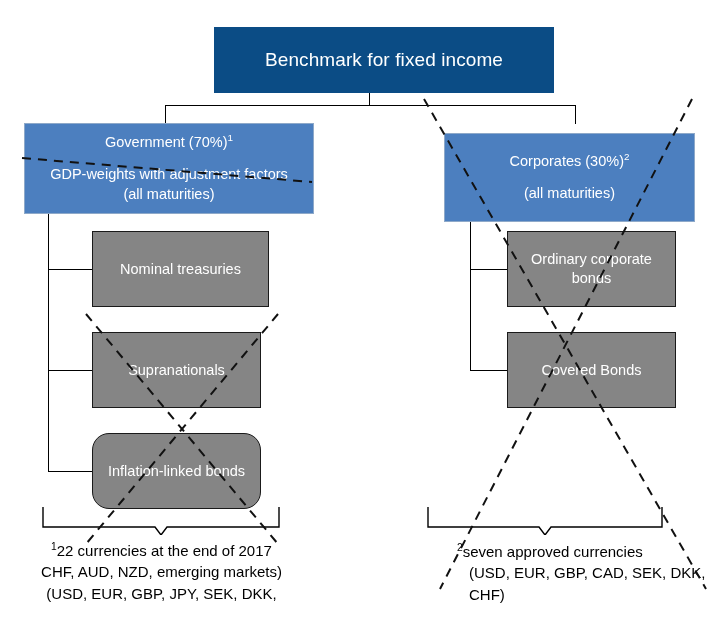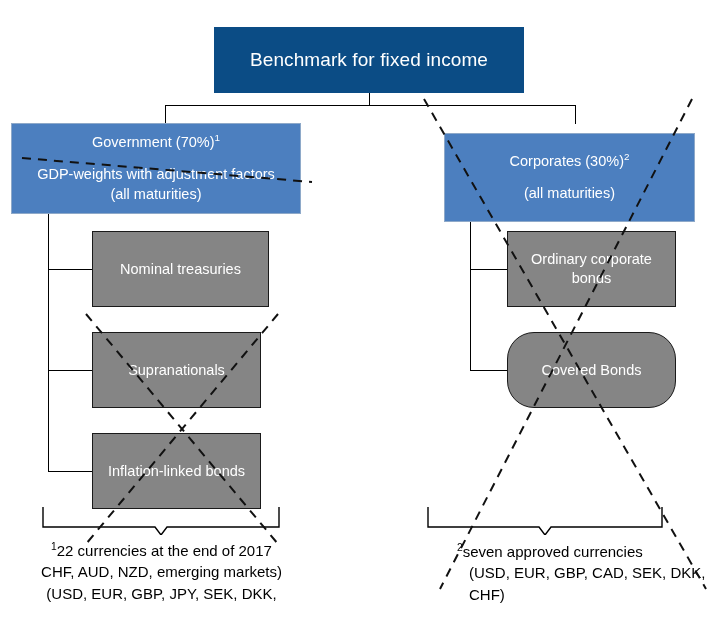--- a/index.html
+++ b/index.html
@@ -113,25 +113,25 @@
 
   <div class="conn conn-v" style="left:48px; top:214px; height:258px;"></div>
   <div class="conn conn-h" style="left:48px; top:269px; width:45px;"></div>
   <div class="conn conn-h" style="left:48px; top:370px; width:45px;"></div>
   <div class="conn conn-h" style="left:48px; top:471px; width:45px;"></div>
 
   <div class="conn conn-v" style="left:470px; top:213px; height:158px;"></div>
   <div class="conn conn-h" style="left:470px; top:269px; width:38px;"></div>
   <div class="conn conn-h" style="left:470px; top:370px; width:38px;"></div>
 
-  <div class="box box-root" style="left:214px; top:27px; width:310px; height:66px;">
+  <div class="box box-root" style="left:214px; top:27px; width:340px; height:66px;">
     <span>Benchmark for fixed income</span>
   </div>
 
-  <div class="box box-branch" style="left:11px; top:123px; width:290px; height:91px;">
+  <div class="box box-branch" style="left:24px; top:123px; width:290px; height:91px;">
     <div>
       <span>Government (70%)</span><span class="sup">1</span>
     </div>
     <div class="line-gap"></div>
     <div>GDP-weights with adjustment factors</div>
     <div>(all maturities)</div>
   </div>
 
   <div class="box box-branch" style="left:444px; top:133px; width:251px; height:89px;">
     <div>
@@ -140,29 +140,29 @@
     <div class="line-gap"></div>
     <div>(all maturities)</div>
   </div>
 
   <div class="box box-leaf" style="left:92px; top:231px; width:177px; height:76px;">
     <div>Nominal treasuries</div>
   </div>
   <div class="box box-leaf" style="left:92px; top:332px; width:169px; height:76px;">
     <div>Supranationals</div>
   </div>
-  <div class="box box-leaf" style="left:92px; top:433px; width:169px; height:76px;">
+  <div class="box box-leaf" style="left:92px; top:433px; width:169px; height:76px;border-radius:17px;">
     <div>Inflation-linked bonds</div>
   </div>
 
   <div class="box box-leaf" style="left:507px; top:231px; width:169px; height:76px;">
     <div>Ordinary corporate</div>
     <div>bonds</div>
   </div>
-  <div class="box box-leaf" style="left:507px; top:332px; width:169px; height:76px;border-radius:27px;">
+  <div class="box box-leaf" style="left:507px; top:332px; width:169px; height:76px;">
     <div>Covered Bonds</div>
   </div>
 
   <div class="brace" style="left:40px; top:505px;">
     <svg width="242" height="30" viewBox="0 0 242 30">
       <path d="M3,2 L3,22 L115,22 L121,30 L127,22 L239,22 L239,2" fill="none" stroke="#000000" stroke-width="1.4"></path>
     </svg>
   </div>
   <div class="brace" style="left:425px; top:505px;">
     <svg width="240" height="30" viewBox="0 0 240 30">

